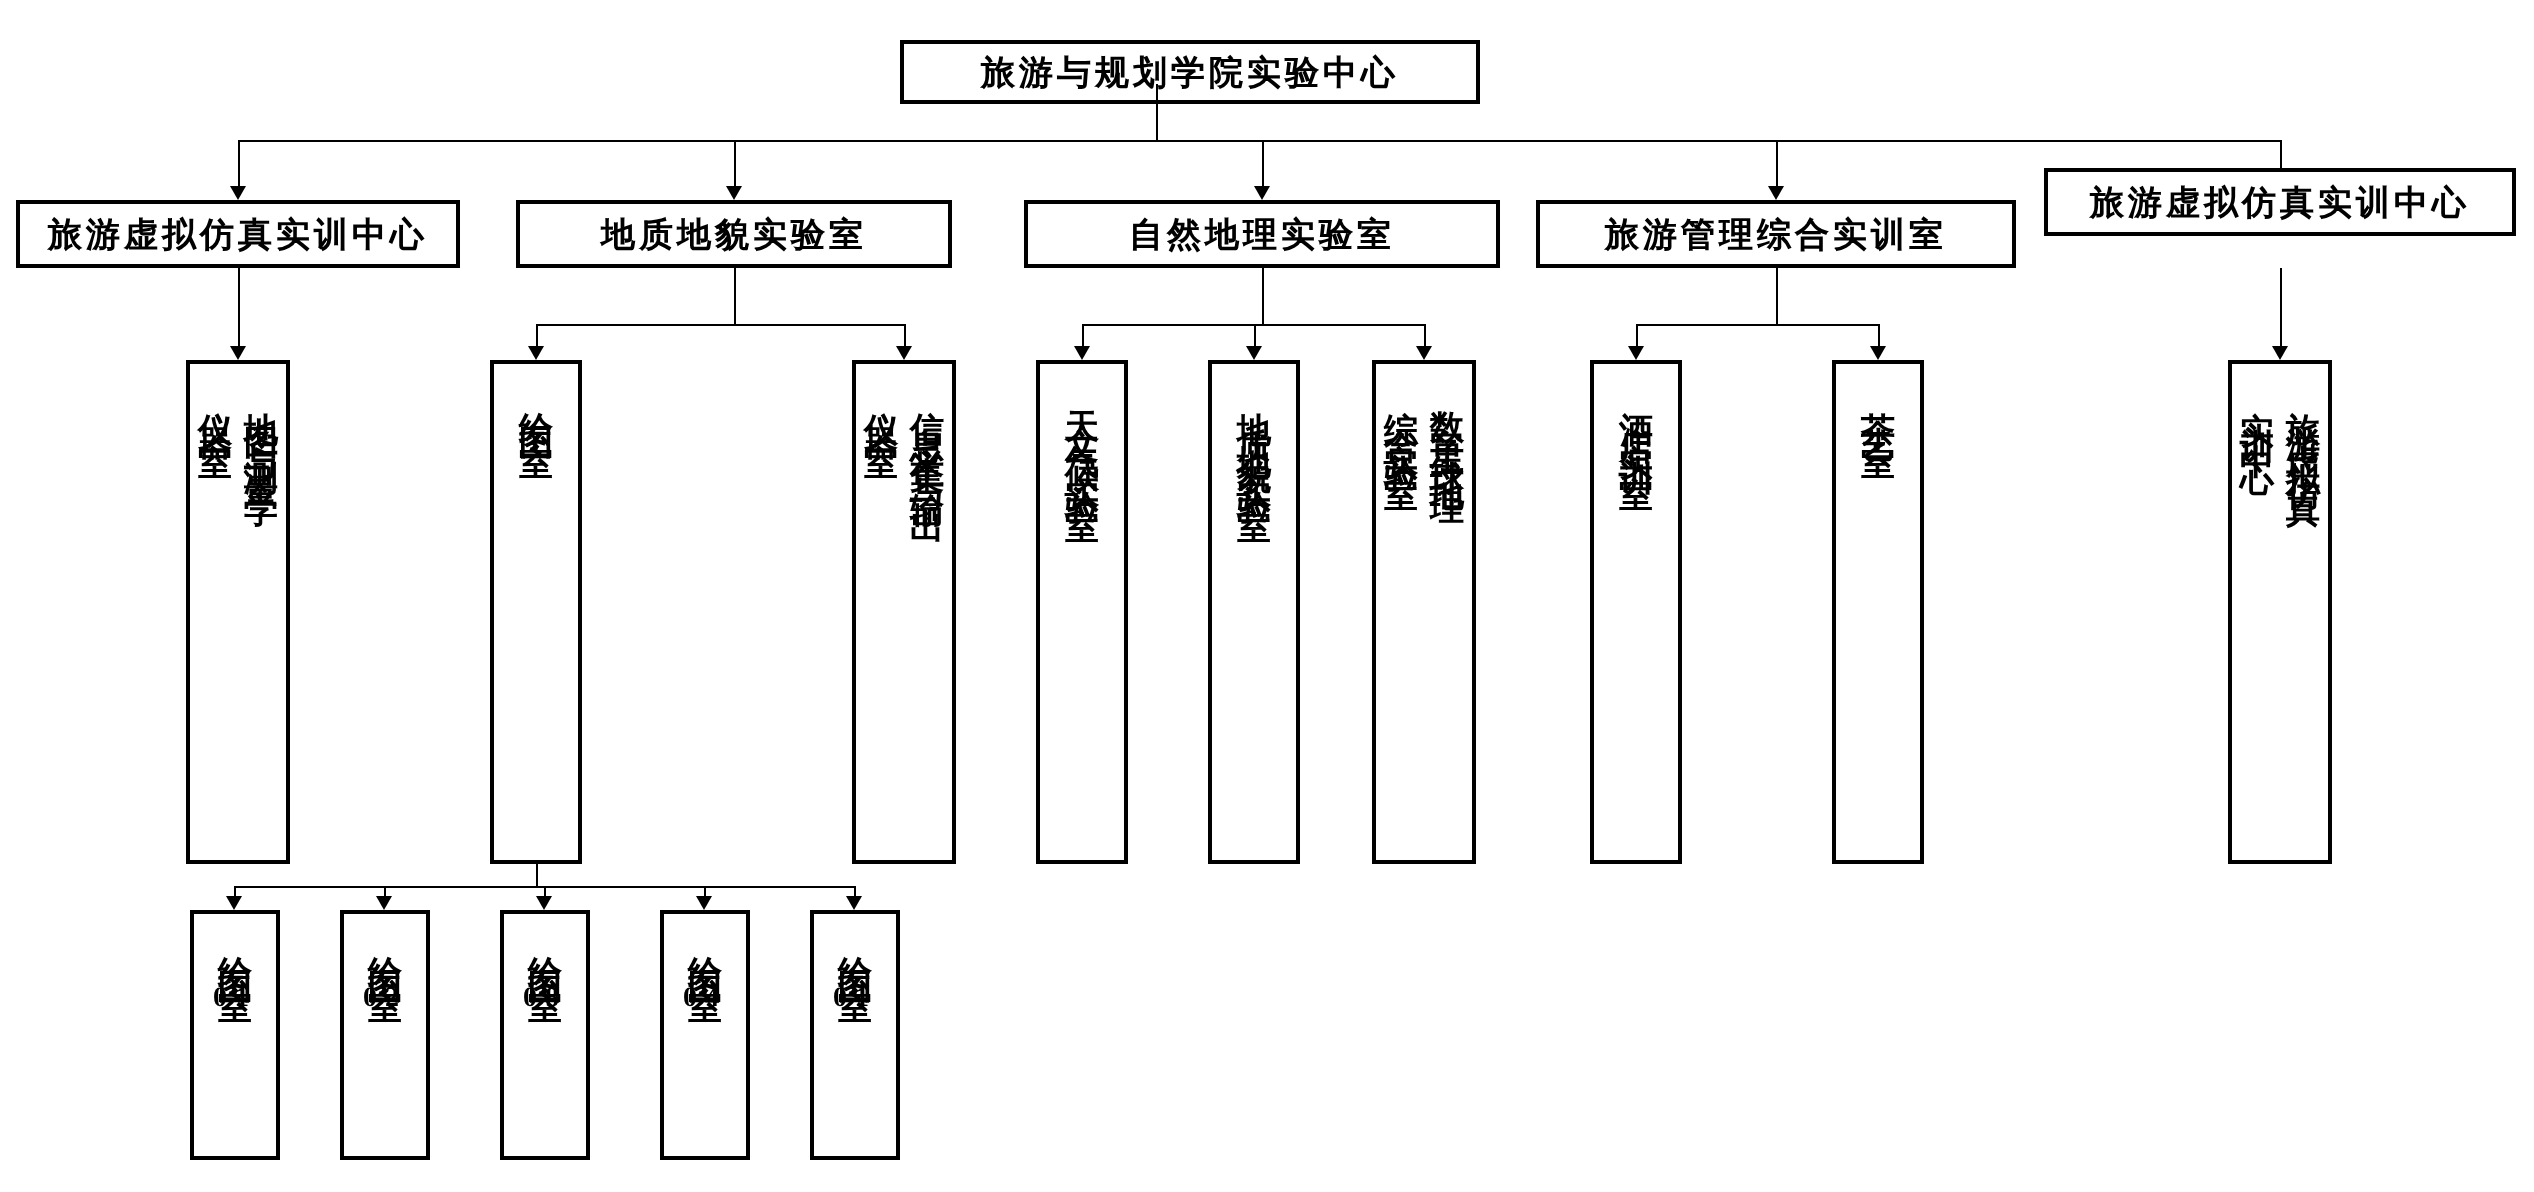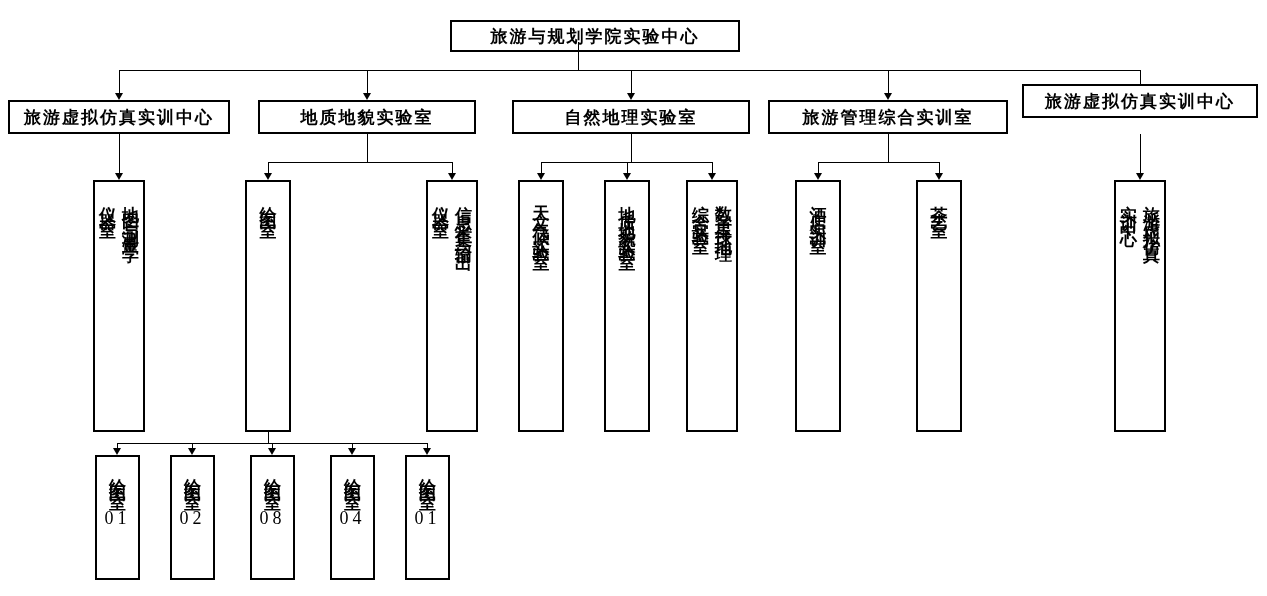--- a/index.html
+++ b/index.html
@@ -11,21 +11,21 @@
     position:absolute; border:2px solid #000; background:#fff;
     box-sizing:border-box; display:flex; align-items:center; justify-content:center;
   }
   .hbox { font-size:17px; font-weight:700; letter-spacing:2px; white-space:nowrap; }
   .vbox { align-items:flex-start; padding-top:10px; flex-direction:row-reverse; }
   .vcol {
     writing-mode:vertical-rl; text-orientation:upright;
     font-size:17px; font-weight:700; letter-spacing:8px; line-height:23px;
   }
   .l4box { flex-direction:column; align-items:center; justify-content:flex-start; padding-top:7px; }
-  .num { font-size:18px; font-weight:400; letter-spacing:4px; margin-top:20px; }
+  .num { font-size:14px; font-weight:700; letter-spacing:4px; margin-top:4px; }
   .vl { position:absolute; width:1px; background:#000; }
   .hl { position:absolute; height:1px; background:#000; }
   .arw {
     position:absolute; width:0; height:0;
     border-left:4px solid transparent; border-right:4px solid transparent;
     border-top:7px solid #000;
   }
 </style>
 </head>
 <body>

